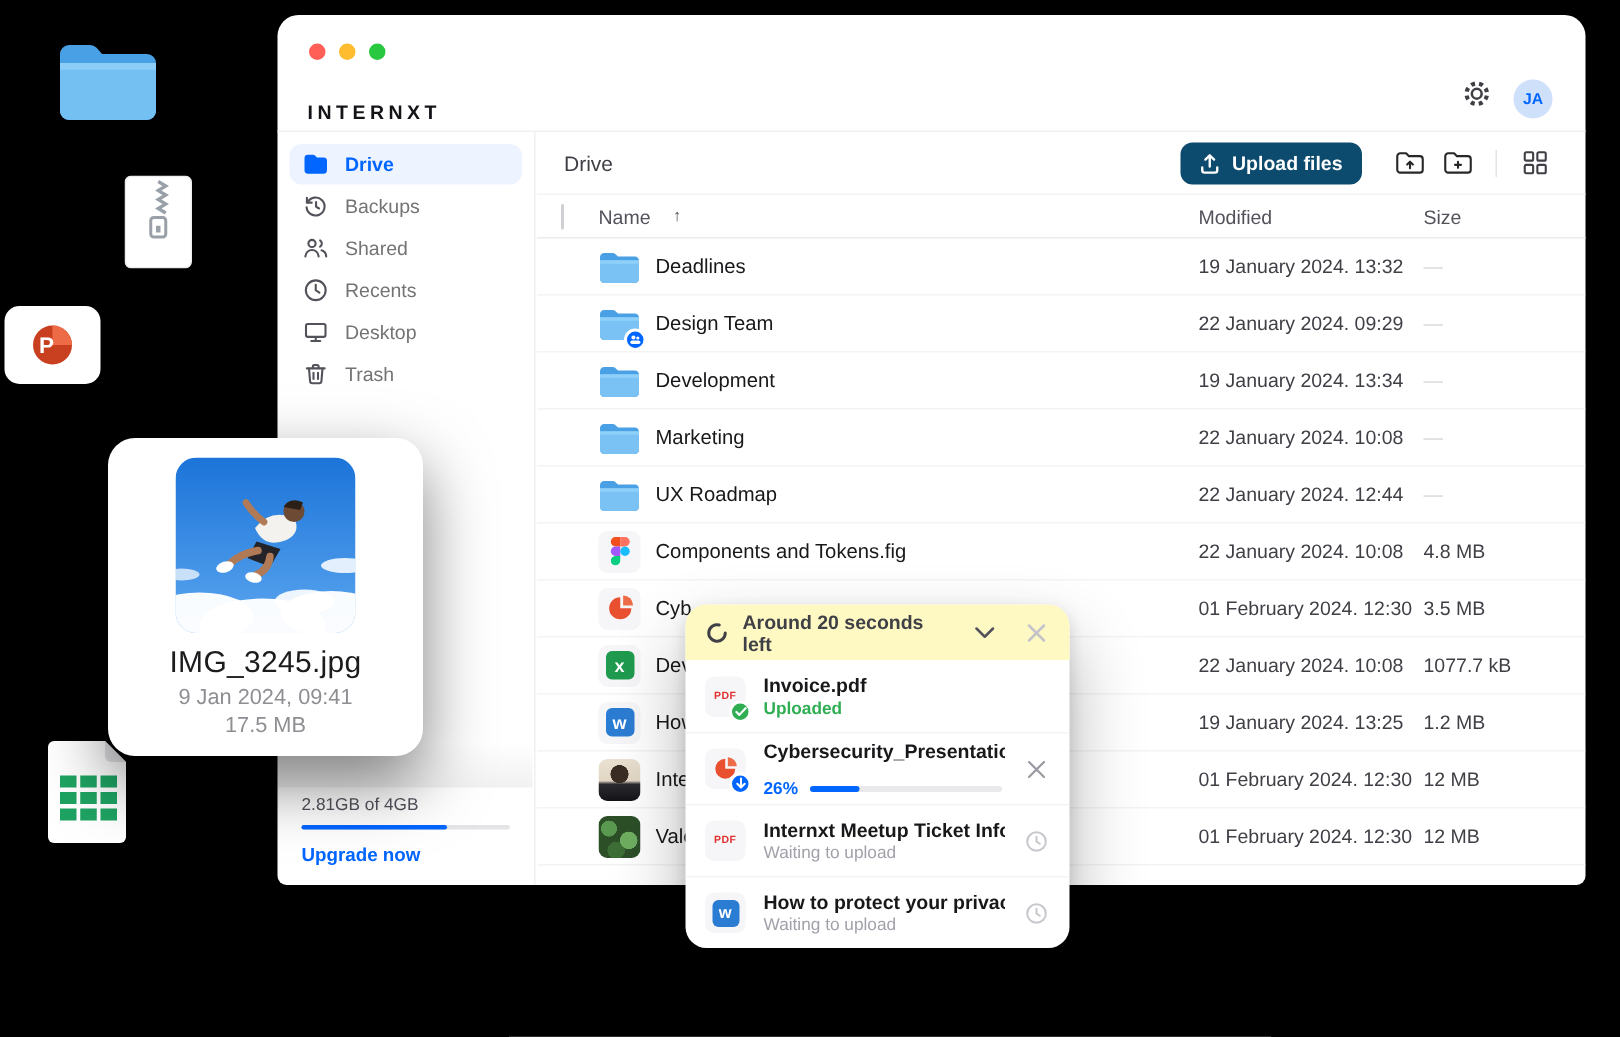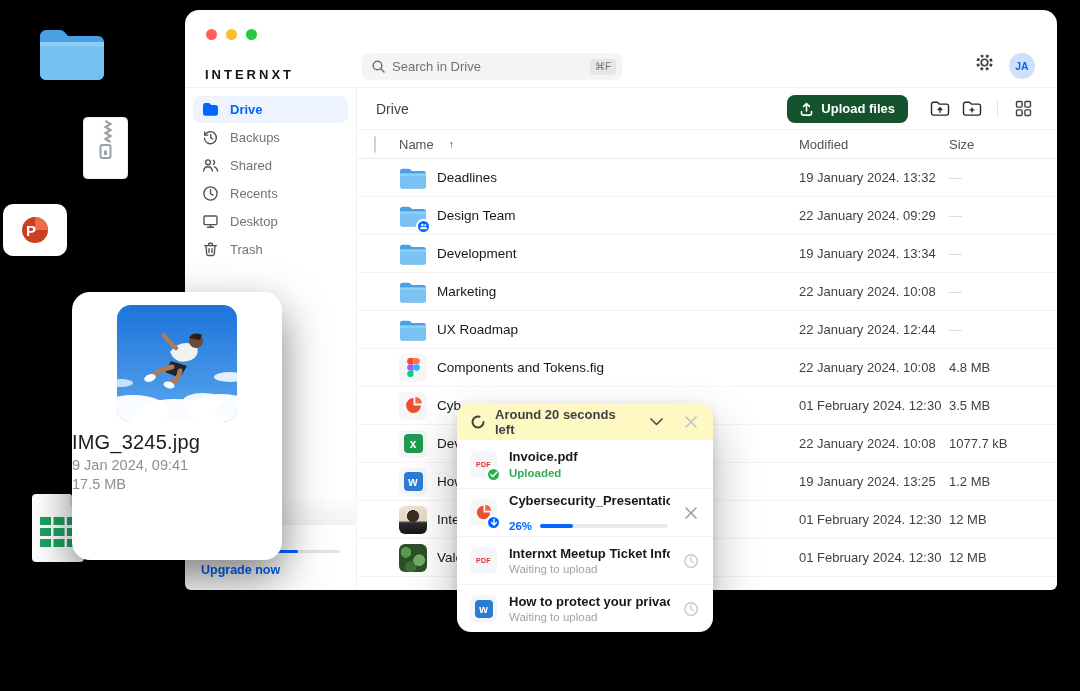--- a/index.html
+++ b/index.html
@@ -43,21 +43,21 @@
   .usage { font-size:11.5px; color:#52525b; }
   .track { height:3px; background:#e4e4e7; border-radius:2px; margin:7px 0 10px; }
   .fill { height:100%; background:#0066ff; border-radius:2px; }
   .upgrade { font-size:12.5px; color:#0066ff; font-weight:700; }
 
   
   .content { position:absolute; left:173px; top:78px; right:0; bottom:0; display:flex; flex-direction:column; }
   .toolbar { height:42px; display:flex; align-items:center; padding:0 22px 0 18px;
              border-bottom:1px solid #f3f3f5; flex:0 0 auto; }
   .breadcrumb { font-size:14px; color:#3f3f46; flex:1; }
-  .btn-upload { height:28px; padding:0 13px; background:#14532d; color:#fff; font-size:13px;
+  .btn-upload { height:28px; padding:0 13px; background:#0c4a6e; color:#fff; font-size:13px;
                 font-weight:600; border:0; border-radius:8px; display:flex; align-items:center;
                 gap:8px; margin-right:20px; font-family:inherit; }
   .tool-icons { display:flex; align-items:center; }
   .tico { width:24px; height:24px; display:flex; align-items:center; justify-content:center; }
   .tico + .tico { margin-left:8px; }
   .vdiv { width:1px; height:18px; background:#e4e4e7; margin:0 13px; }
 
   .thead { height:29px; display:flex; align-items:center; padding:0 24px 0 16px;
            border-bottom:1px solid #ebebee; font-size:13px; color:#52525b; flex:0 0 auto; }
   .col-check { width:25px; }
@@ -120,23 +120,23 @@
   .pfill { height:100%; background:#0066ff; border-radius:2px; }
   .up-right { width:18px; display:flex; align-items:center; justify-content:center; flex:0 0 auto; }
 
   
   .dt-folder { position:absolute; left:38px; top:24px; }
   .dt-zip { position:absolute; left:83px; top:117px; }
   .dt-ppt { position:absolute; left:3px; top:204px; width:64px; height:52px; background:#fff;
             border-radius:10px; display:flex; align-items:center; justify-content:center; }
   .dt-sheet { position:absolute; left:32px; top:494px; }
 
-  .img-card { position:absolute; left:72px; top:292px; width:210px; height:268px; background:#fff;
+  .img-card { position:absolute; left:72px; top:292px; width:210px; height:212px; background:#fff;
               border-radius:18px; box-shadow:0 18px 44px rgba(0,0,0,.5); padding-top:13px;
-              text-align:left; z-index:3; }
+              text-align:center; z-index:3; }
   .photo { width:120px; height:117px; border-radius:14px; margin:0 auto; display:block; }
   .fname { font-size:20px; color:#1c1c1e; margin-top:9px; letter-spacing:.2px; }
   .fmeta { font-size:14.5px; color:#8e8e93; margin-top:3px; }
 </style>
 </head>
 <body>
 
 <div class="stage">
 
   <div class="dt-folder">
@@ -218,28 +218,20 @@
 
   <div class="window">
     <div class="dots">
       <span class="dot r"></span>
       <span class="dot y"></span>
       <span class="dot g"></span>
     </div>
 
     <div class="logo">INTERNXT</div>
 
-    <div class="searchbar">
-      <svg width="13" height="13" viewBox="0 0 13 13">
-        <circle cx="5.5" cy="5.5" r="4.3" fill="none" stroke="#71717a" stroke-width="1.5"></circle>
-        <path d="M9 9l3 3" stroke="#71717a" stroke-width="1.5" stroke-linecap="round"></path>
-      </svg>
-      <input type="text" placeholder="Search in Drive" style="">
-      <span class="kbd">⌘F</span>
-    </div>
 
     <div class="hdr-right">
       <span style="display:flex;">
         <svg width="19" height="19" viewBox="0 0 18 18">
           <g fill="none" stroke="#3f3f46">
             <circle cx="9" cy="9" r="3.1" stroke-width="1.6"></circle>
             <circle cx="9" cy="9" r="6.5" stroke-width="2.6" stroke-dasharray="2.55 2.56" transform="rotate(11 9 9)"></circle>
           </g>
         </svg>
       </span>

